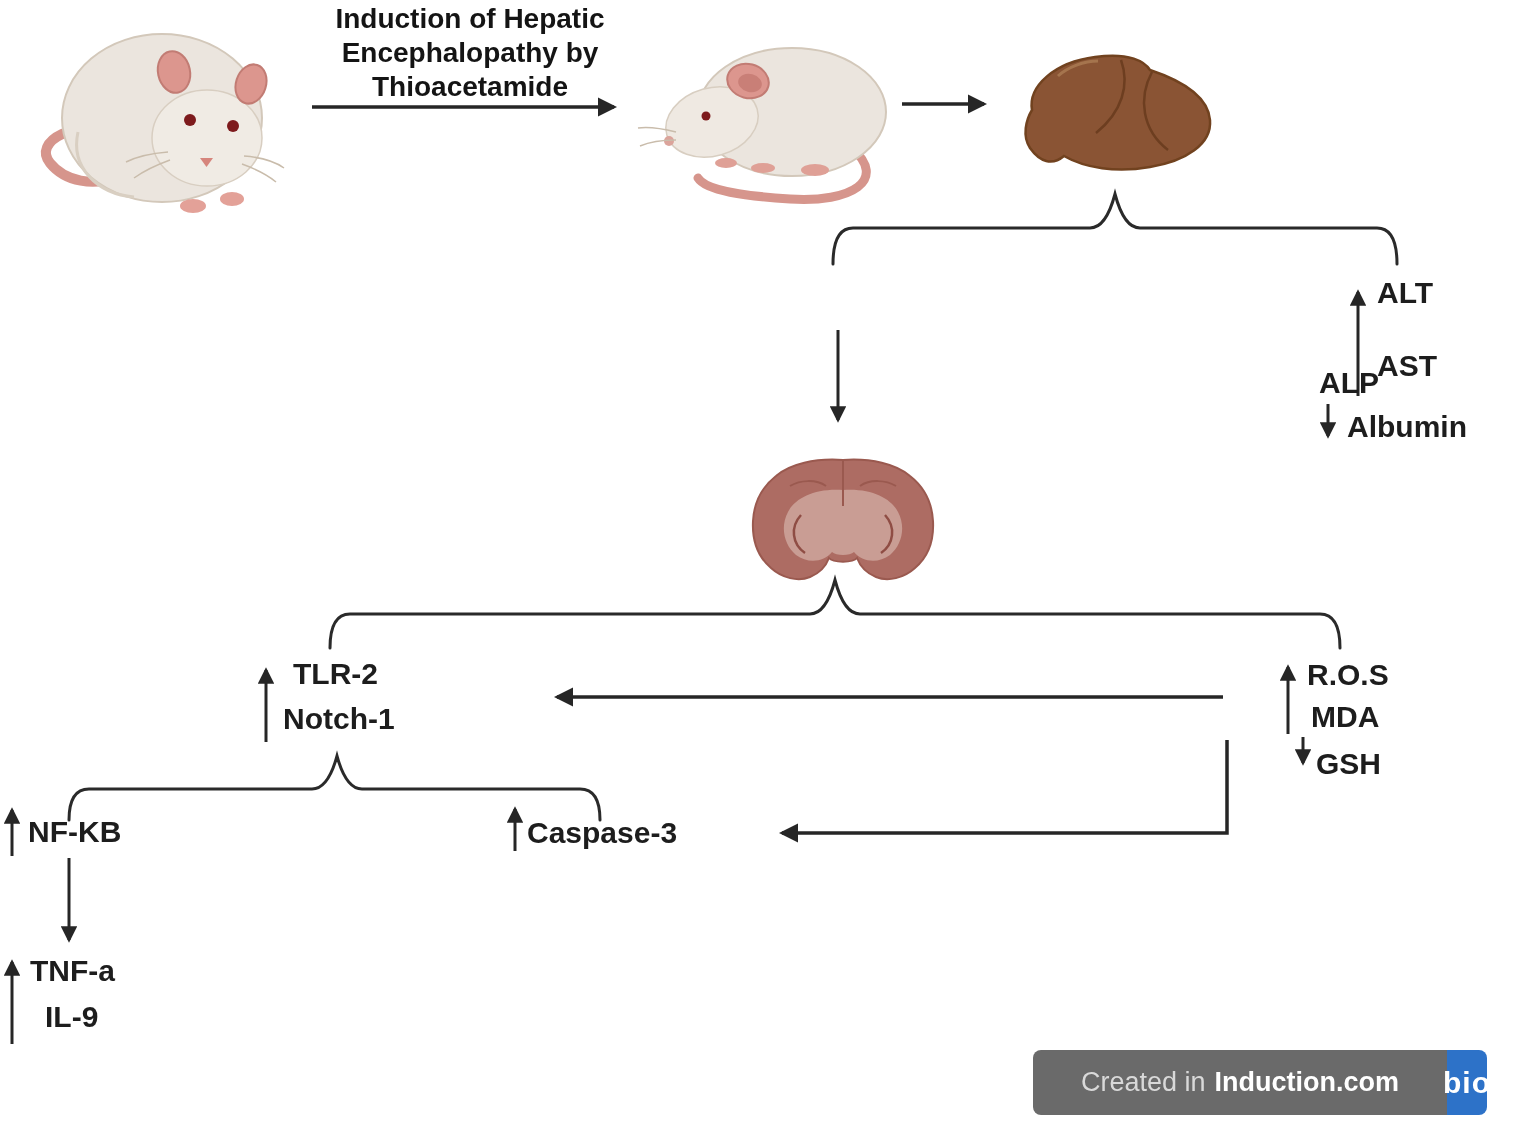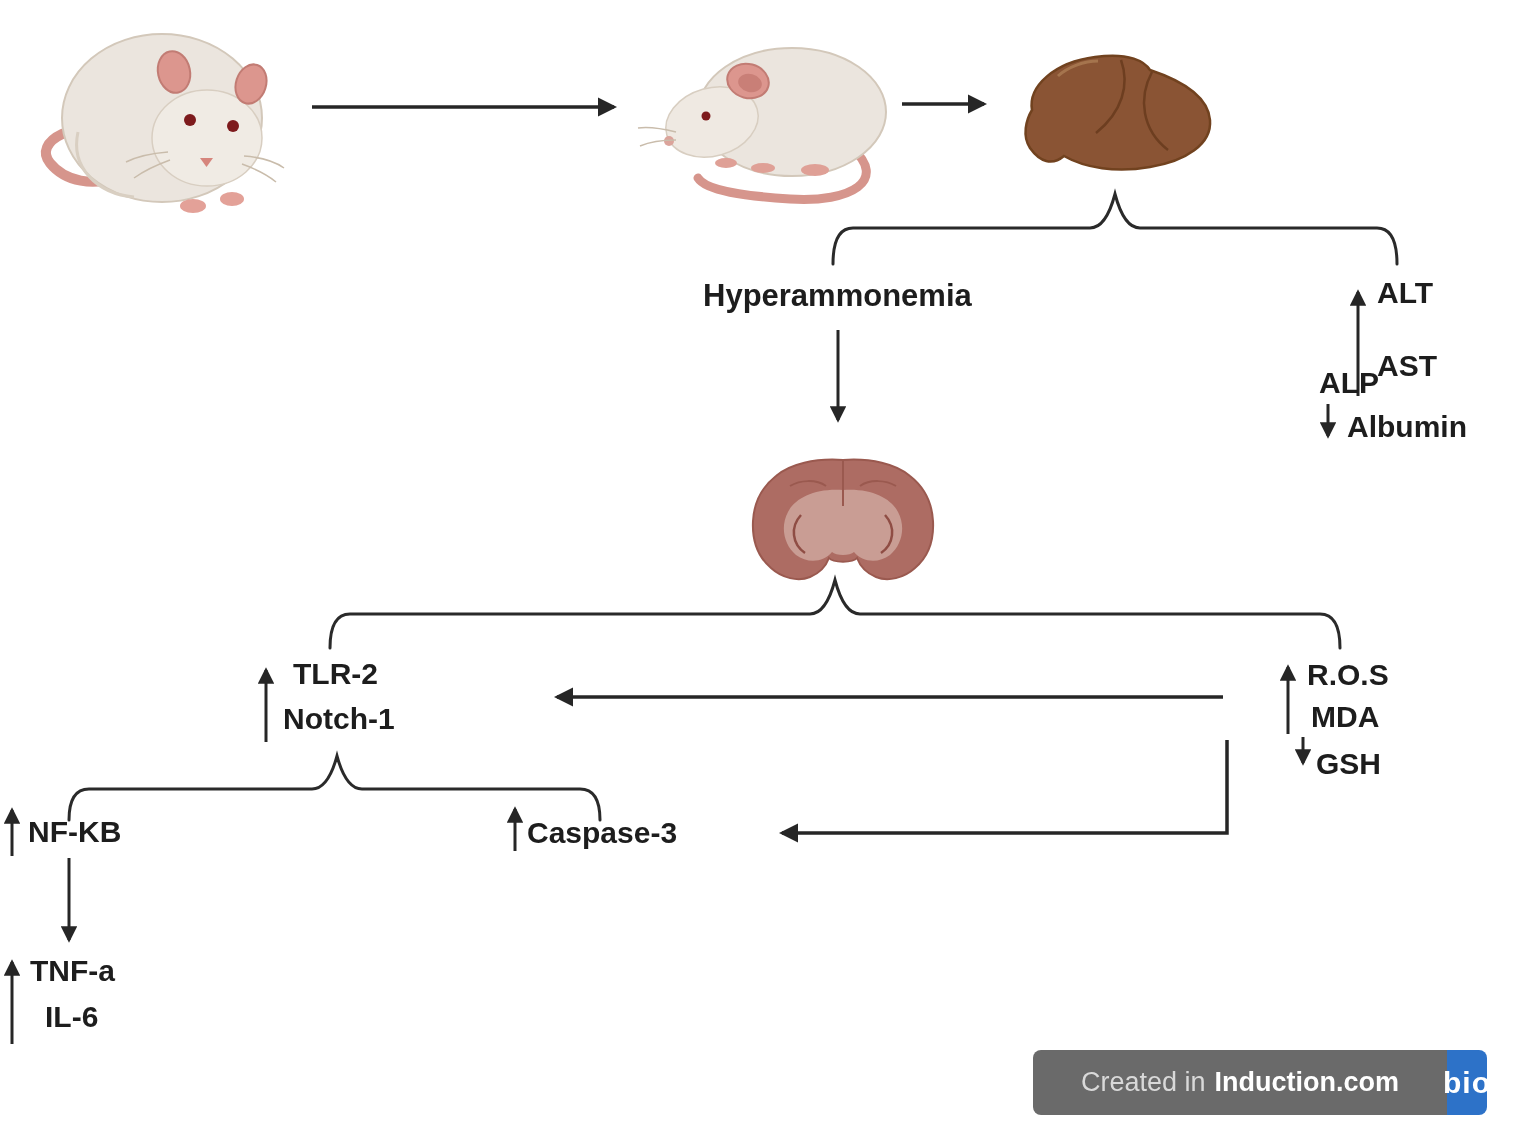--- a/index.html
+++ b/index.html
@@ -113,40 +113,44 @@
     <path d="M1227,740 L1227,833 L782,833" stroke="#262626" stroke-width="3.5" marker-end="url(#ah)" fill="none" stroke-linejoin="miter"></path>
 
     <path d="M69,820 Q69,789 89,789 L312,789 Q328,789 337,756 Q346,789 362,789 L580,789 Q600,789 600,820" fill="none" stroke="#2a2a2a" stroke-width="3" stroke-linecap="round"></path>
 
     <path d="M12,856 L12,810" stroke="#262626" stroke-width="3" marker-end="url(#ah)" fill="none"></path>
     <path d="M515,851 L515,809" stroke="#262626" stroke-width="3" marker-end="url(#ah)" fill="none"></path>
     <path d="M69,858 L69,940" stroke="#262626" stroke-width="3" marker-end="url(#ah)" fill="none"></path>
     <path d="M12,1044 L12,962" stroke="#262626" stroke-width="3" marker-end="url(#ah)" fill="none"></path>
   </svg>
 
+  <div class="title">
+    <div>Induction of Hepatic</div>
+    <div>Encephalopathy by</div>
+    <div>Thioacetamide</div>
+  </div>
 
-  <div class="lbl hyper" style="left:703px;top:280px;">Hyperammonemia</div>
 
   <div class="lbl" style="left:1377px;top:278px;">ALT</div>
   <div class="lbl" style="left:1377px;top:323px;margin-top:28px;">AST</div>
   <div class="lbl" style="left:1319px;top:368px;">ALP</div>
   <div class="lbl" style="left:1347px;top:412px;">Albumin</div>
 
   <div class="lbl" style="left:293px;top:659px;">TLR-2</div>
   <div class="lbl" style="left:283px;top:704px;">Notch-1</div>
 
   <div class="lbl" style="left:1307px;top:660px;">R.O.S</div>
   <div class="lbl" style="left:1311px;top:702px;text-align:right;">MDA</div>
   <div class="lbl" style="left:1316px;top:749px;">GSH</div>
 
   <div class="lbl" style="left:28px;top:817px;">NF-KB</div>
   <div class="lbl" style="left:527px;top:818px;">Caspase-3</div>
 
   <div class="lbl" style="left:30px;top:956px;">TNF-a</div>
-  <div class="lbl" style="left:45px;top:1002px;">IL-6</div>
+  <div class="lbl" style="left:45px;top:1002px;">IL-9</div>
 
   <div class="badge">
     <div class="badge-main">
       <span class="badge-prefix">Created in</span>
       <span class="badge-brand">Induction.com</span>
     </div>
     <div class="badge-logo">bio</div>
   </div>
 
 </div>

